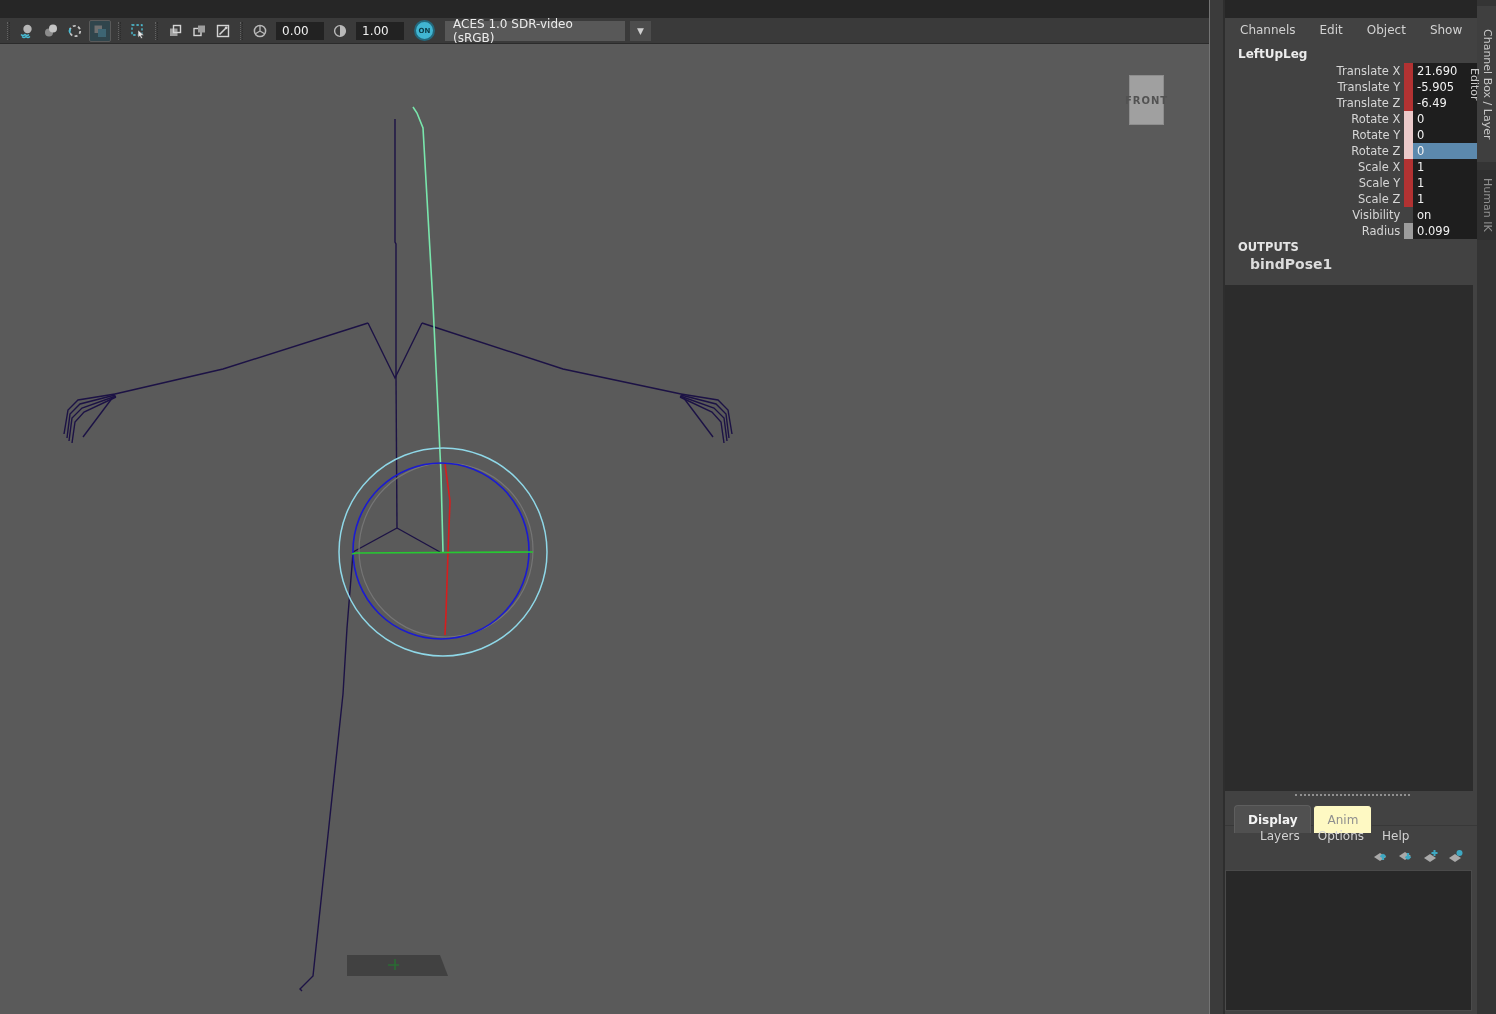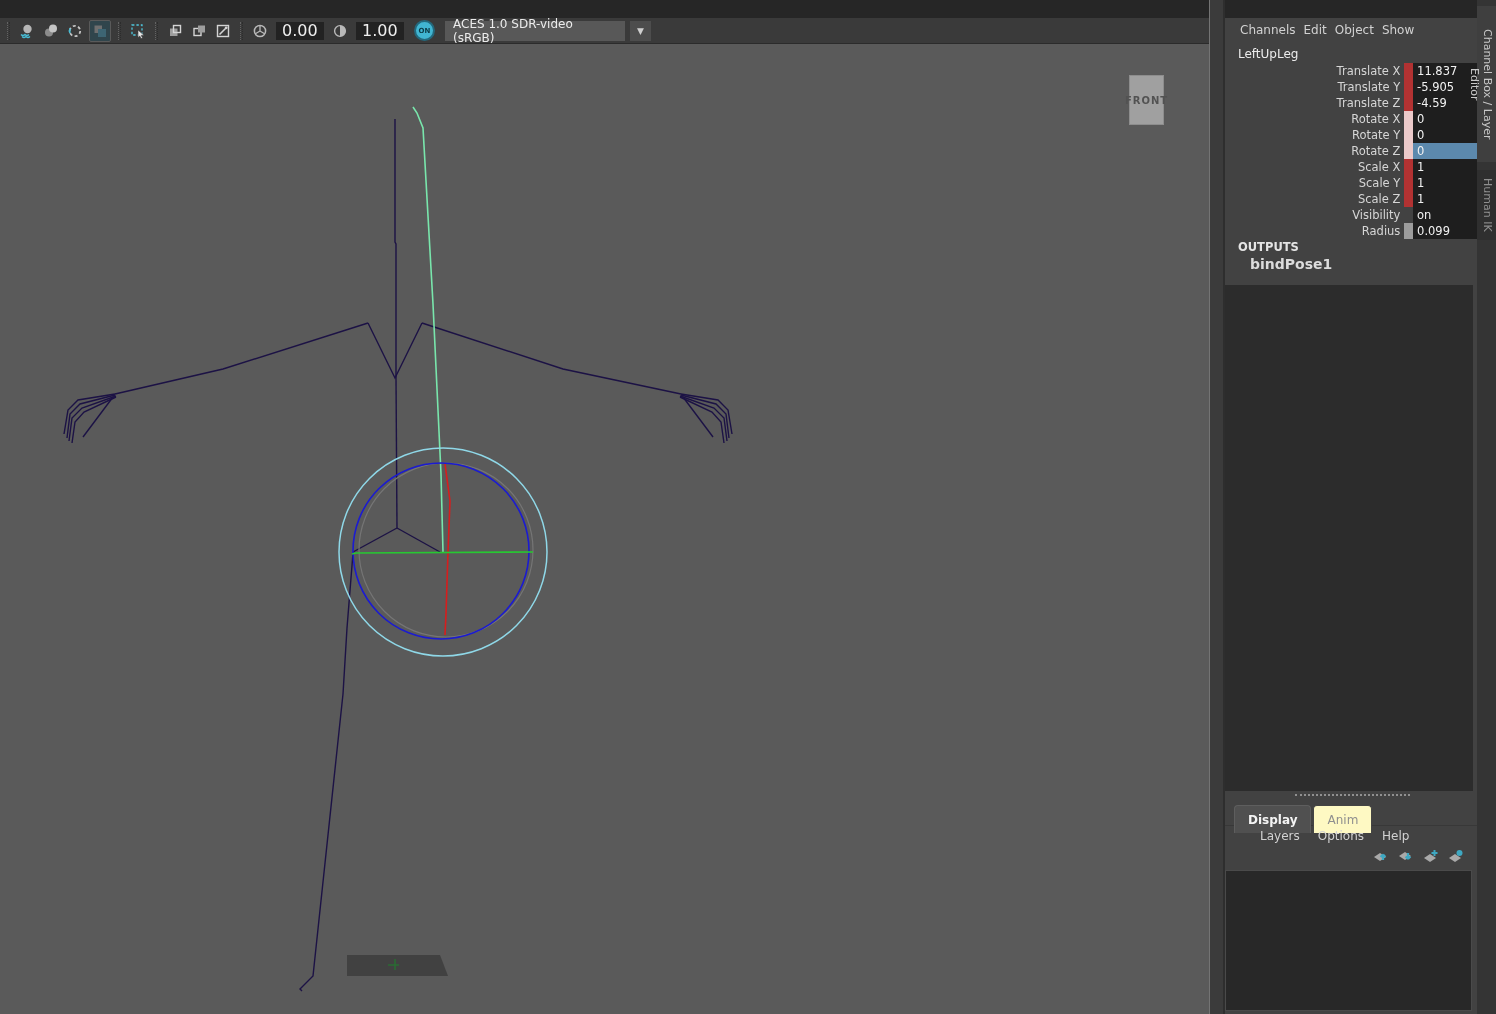--- a/index.html
+++ b/index.html
@@ -10,21 +10,21 @@
   #topbar { position:absolute; left:0; top:0; width:1477px; height:18px; background:#262626; }
   .topbar-icons { position:absolute; right:14px; top:1px; display:flex; gap:7px; }
   .topbar-icons svg { display:block; }
 
   
   #vp-toolbar { position:absolute; left:0; top:18px; width:1210px; height:26px; background:#3a3a3a;
                 border-bottom:1px solid #2b2b2b; display:flex; align-items:center; gap:4px; padding-left:4px; }
   .tb-sep { width:3px; height:18px; border-left:1px dotted #636363; border-right:1px dotted #2c2c2c; margin:0 3px; }
   .tb-icon { width:20px; height:20px; display:flex; align-items:center; justify-content:center; border-radius:2px; }
   .tb-icon.pressed { background:#30454c; border:1px solid #5a5a5a; width:22px; height:22px; }
-  .tb-field { height:18px; min-width:48px; background:#222; color:#efefef; font-size:16px;
+  .tb-field { height:18px; min-width:48px; background:#222; color:#efefef; font-size:12px;
               display:flex; align-items:center; padding:0 6px; margin:0 2px;text-align:right; }
   .on-btn { width:21px; height:21px; border-radius:50%; background:#41b5d2; border:2px solid #23687c;
             color:#0b3a46; font-size:7px; font-weight:bold; display:flex; align-items:center; justify-content:center;
             margin:0 6px 0 4px; }
   .dd { height:20px; width:180px; background:#585858; color:#ececec; font-size:12px;
         display:flex; align-items:center; padding:0 8px; }
   .dd-arrow { height:20px; width:21px; background:#4d4d4d; margin-left:1px; display:flex; align-items:center;
               justify-content:center; color:#cfcfcf; font-size:9px; }
 
   
@@ -34,23 +34,23 @@
                  border:1px solid #8d8d8d; display:flex; align-items:center; justify-content:center;
                  color:#525252; font-size:10px; font-weight:bold; letter-spacing:1px; }
 
   
   #gutter { position:absolute; left:1209px; top:0; width:16px; height:1014px; background:#3b3b3b;
             border-left:1px solid #747474; border-right:2px solid #2e2e2e; }
 
   
   #panel { position:absolute; left:1225px; top:0; width:252px; height:1014px; background:#424242; }
   #panel .panel-top { position:absolute; left:0; top:0; width:252px; height:18px; background:#262626; }
-  .cb-menus { position:absolute; left:15px; top:23px; display:flex; gap:8px; }
+  .cb-menus { position:absolute; left:15px; top:23px; display:flex; gap:24px; }
   .cb-menus span, .le-menus span { color:#d2d2d2; font-size:12px; }
-  .cb-node { position:absolute; left:13px; top:47px; color:#ececec; font-size:12px; font-weight:normal; }
+  .cb-node { position:absolute; left:13px; top:47px; color:#ececec; font-size:12px; font-weight:bold; }
 
   #cb-rows { position:absolute; left:0; top:63px; width:252px; }
   .ch-row { display:flex; height:16px; align-items:stretch; }
   .ch-label { width:184px; text-align:right; padding-right:4px; color:#d6d6d6; font-size:11.5px; line-height:16px;padding-left:40px; }
   .ch-marker { width:9px; height:16px; margin-right:0; }
   .m-red  { background:#b23232; }
   .m-pink { background:#eccaca; }
   .m-gray { background:#9c9c9c; }
   .m-none { background:transparent; }
   .ch-field { width:66px; background:#1e1e1e; color:#f2f2f2; font-size:11.5px; line-height:16px; padding-left:4px; }
@@ -253,33 +253,33 @@
       <span>Object</span>
       <span>Show</span>
     </div>
 
     <div class="cb-node">LeftUpLeg</div>
 
     <div id="cb-rows">
   <div class="ch-row">
     <div class="ch-label">Translate X</div>
     <div class="ch-marker m-red"></div>
-    <div class="ch-field">11.837</div>
+    <div class="ch-field">21.690</div>
   </div>
 
   <div class="ch-row">
     <div class="ch-label">Translate Y</div>
     <div class="ch-marker m-red"></div>
     <div class="ch-field">-5.905</div>
   </div>
 
   <div class="ch-row">
     <div class="ch-label">Translate Z</div>
     <div class="ch-marker m-red"></div>
-    <div class="ch-field">-4.59</div>
+    <div class="ch-field">-6.49</div>
   </div>
 
   <div class="ch-row">
     <div class="ch-label">Rotate X</div>
     <div class="ch-marker m-pink"></div>
     <div class="ch-field">0</div>
   </div>
 
   <div class="ch-row">
     <div class="ch-label">Rotate Y</div>

